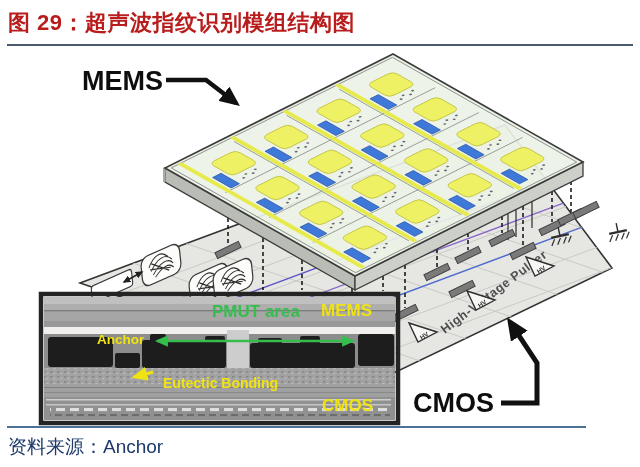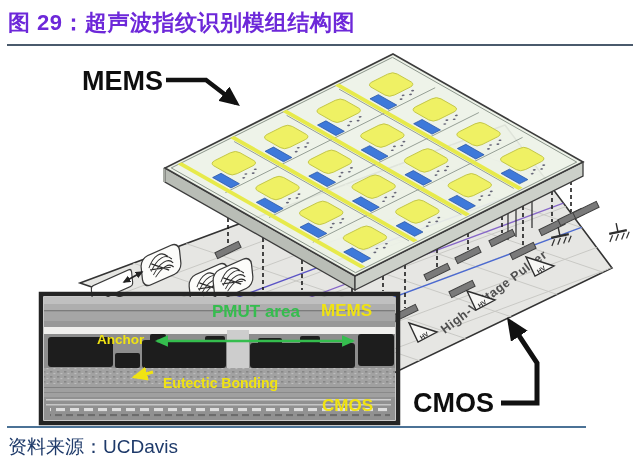--- a/index.html
+++ b/index.html
@@ -1,19 +1,19 @@
 <!DOCTYPE html>
 <html><head>
 <meta charset="utf-8">
 <style>
   html,body{margin:0;padding:0;background:#ffffff;}
   .screen{position:relative;width:640px;height:467px;background:#ffffff;overflow:hidden;
           font-family:"Liberation Sans",sans-serif;}
   .fig-title{position:absolute;left:8px;top:8px;width:620px;
-             font-size:22px;font-weight:bold;color:#6d28d9;letter-spacing:0.5px;}
+             font-size:22px;font-weight:bold;color:#b91c1c;letter-spacing:0.5px;}
   .title-rule{position:absolute;left:7px;top:44px;width:626px;height:2px;background:#4a5a6c;}
   .src-rule{position:absolute;left:7px;top:426px;width:579px;height:2px;background:#4b7296;}
   .src-text{position:absolute;left:8px;top:434px;font-size:19px;font-weight:500;color:#1e3a6a;}
   svg{position:absolute;left:0;top:0;}
   svg text{font-family:"Liberation Sans",sans-serif;}
   .callout{font-size:27px;font-weight:bold;fill:#0e0e0e;}
   .insetY{font-weight:bold;}
   .cmosFace{fill:#e6e6e3;stroke:#333;stroke-width:1.6;}
 </style>
 </head>
@@ -253,14 +253,14 @@
       <text class="insetY" x="321" y="316" font-size="17" fill="#f0e312">MEMS</text>
       <text class="insetY" x="97" y="344" font-size="13.5" fill="#f0e312">Anchor</text>
       <text class="insetY" x="163" y="388" font-size="14" fill="#f0e312">Eutectic Bonding</text>
       <text class="insetY" x="322" y="411" font-size="17" fill="#f0e312">CMOS</text>
 
       <rect x="41" y="294" width="357" height="129" fill="none" stroke="#242424" stroke-width="4.5"></rect>
     </g>
   </svg>
 
   <div class="src-rule"></div>
-  <div class="src-text">资料来源：UCDavis</div>
+  <div class="src-text">资料来源：Anchor</div>
 </div>
 
 </body></html>

